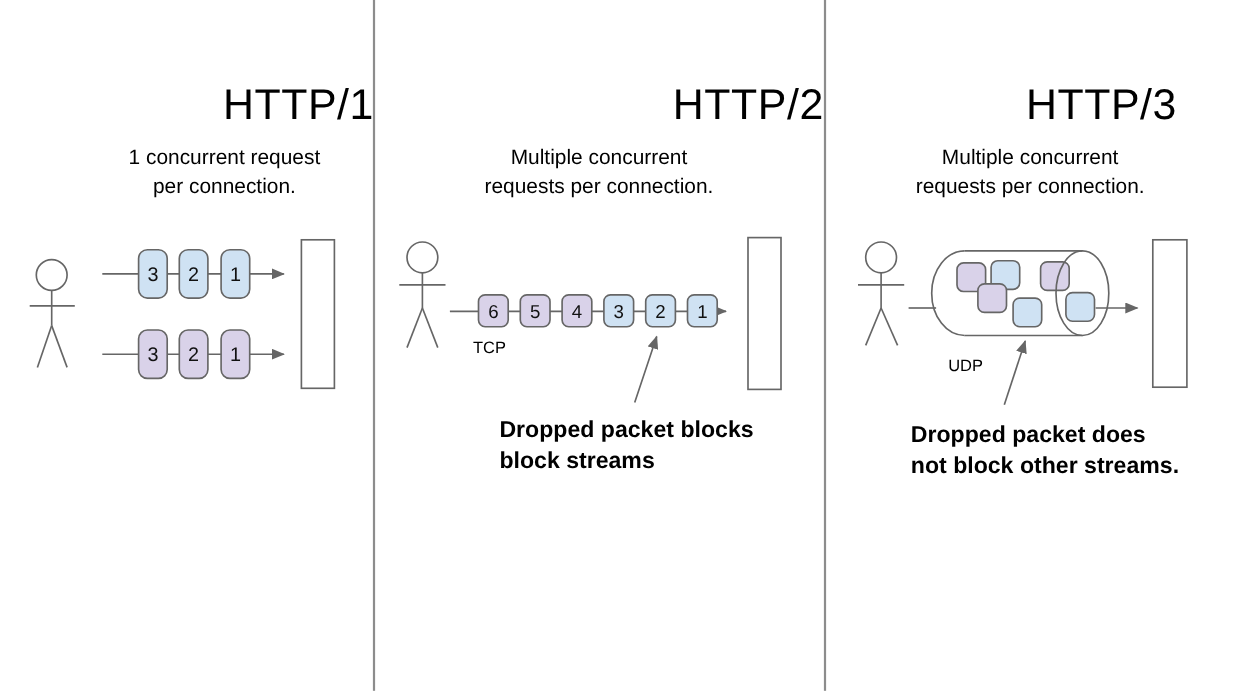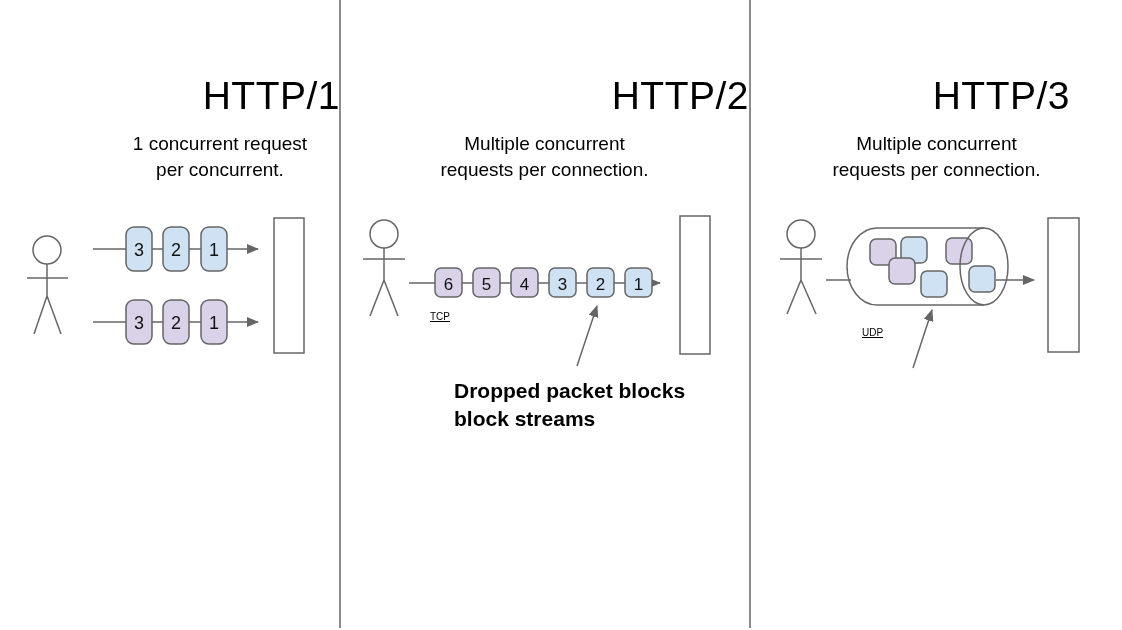--- a/index.html
+++ b/index.html
@@ -8,21 +8,21 @@
     font-family:"Liberation Sans",sans-serif;color:#000;
   }
   .divider{position:absolute;top:0;width:2px;height:628px;background:#8c8c8c;}
   .title{
     position:absolute;top:38px;font-size:39px;line-height:1.1;font-weight:400;
     text-align:right;letter-spacing:.5px;margin-top:37px;
   }
   .subtitle{
     position:absolute;top:131px;font-size:19px;line-height:26px;text-align:center;
   }
-  .proto-label{position:absolute;font-size:10px;line-height:15px;text-decoration:underline;}
+  .proto-label{position:absolute;font-size:15px;line-height:15px;}
   .note{position:absolute;font-size:21px;line-height:28px;text-align:left;font-weight:bold;}
   .gfx{position:absolute;left:0;top:0;}
   .pkt-label{font-family:"Liberation Sans",sans-serif;font-size:18px;fill:#111;}
   .pkt-label-sm{font-family:"Liberation Sans",sans-serif;font-size:17px;fill:#111;}
   svg .ln{stroke:#666;stroke-width:1.5;fill:none;}
   svg .box{stroke:#666;stroke-width:1.5;}
   svg .plain{fill:#fff;stroke:#666;stroke-width:1.5;}
 </style>
 </head>
 <body>
@@ -121,34 +121,38 @@
     <line class="ln" x1="913" y1="368" x2="932" y2="310" marker-end="url(#ah)"></line>
   </svg>
 
   <div class="divider" style="left:339px"></div>
   <div class="divider" style="left:749px"></div>
 
   <div class="title" style="left:0;width:340px">HTTP/1</div>
   <div class="title" style="left:340px;width:409px">HTTP/2</div>
   <div class="title" style="left:751px;width:319px">HTTP/3</div>
 
-  <div class="subtitle" style="left:16px;width:408px">
+  <div class="subtitle" style="left:0;width:408px">
     <span>1 concurrent request</span><br>
-    <span>per concurrent.</span>
+    <span>per connection.</span>
   </div>
   <div class="subtitle" style="left:340px;width:409px">
     <span>Multiple concurrent</span><br>
     <span>requests per connection.</span>
   </div>
   <div class="subtitle" style="left:751px;width:371px">
     <span>Multiple concurrent</span><br>
     <span>requests per connection.</span>
   </div>
 
   <div class="proto-label" style="left:430px;top:309px">TCP</div>
   <div class="proto-label" style="left:862px;top:325px">UDP</div>
 
   <div class="note" style="left:454px;top:377px;width:260px">
     <span>Dropped packet </span><b>blocks</b><br>
     <span>block streams</span>
   </div>
+  <div class="note" style="left:828px;top:382px;width:270px">
+    <span>Dropped packet </span><b>does</b><br>
+    <b>not block</b><span> other streams.</span>
+  </div>
 
 </div>
 
 </body></html>

